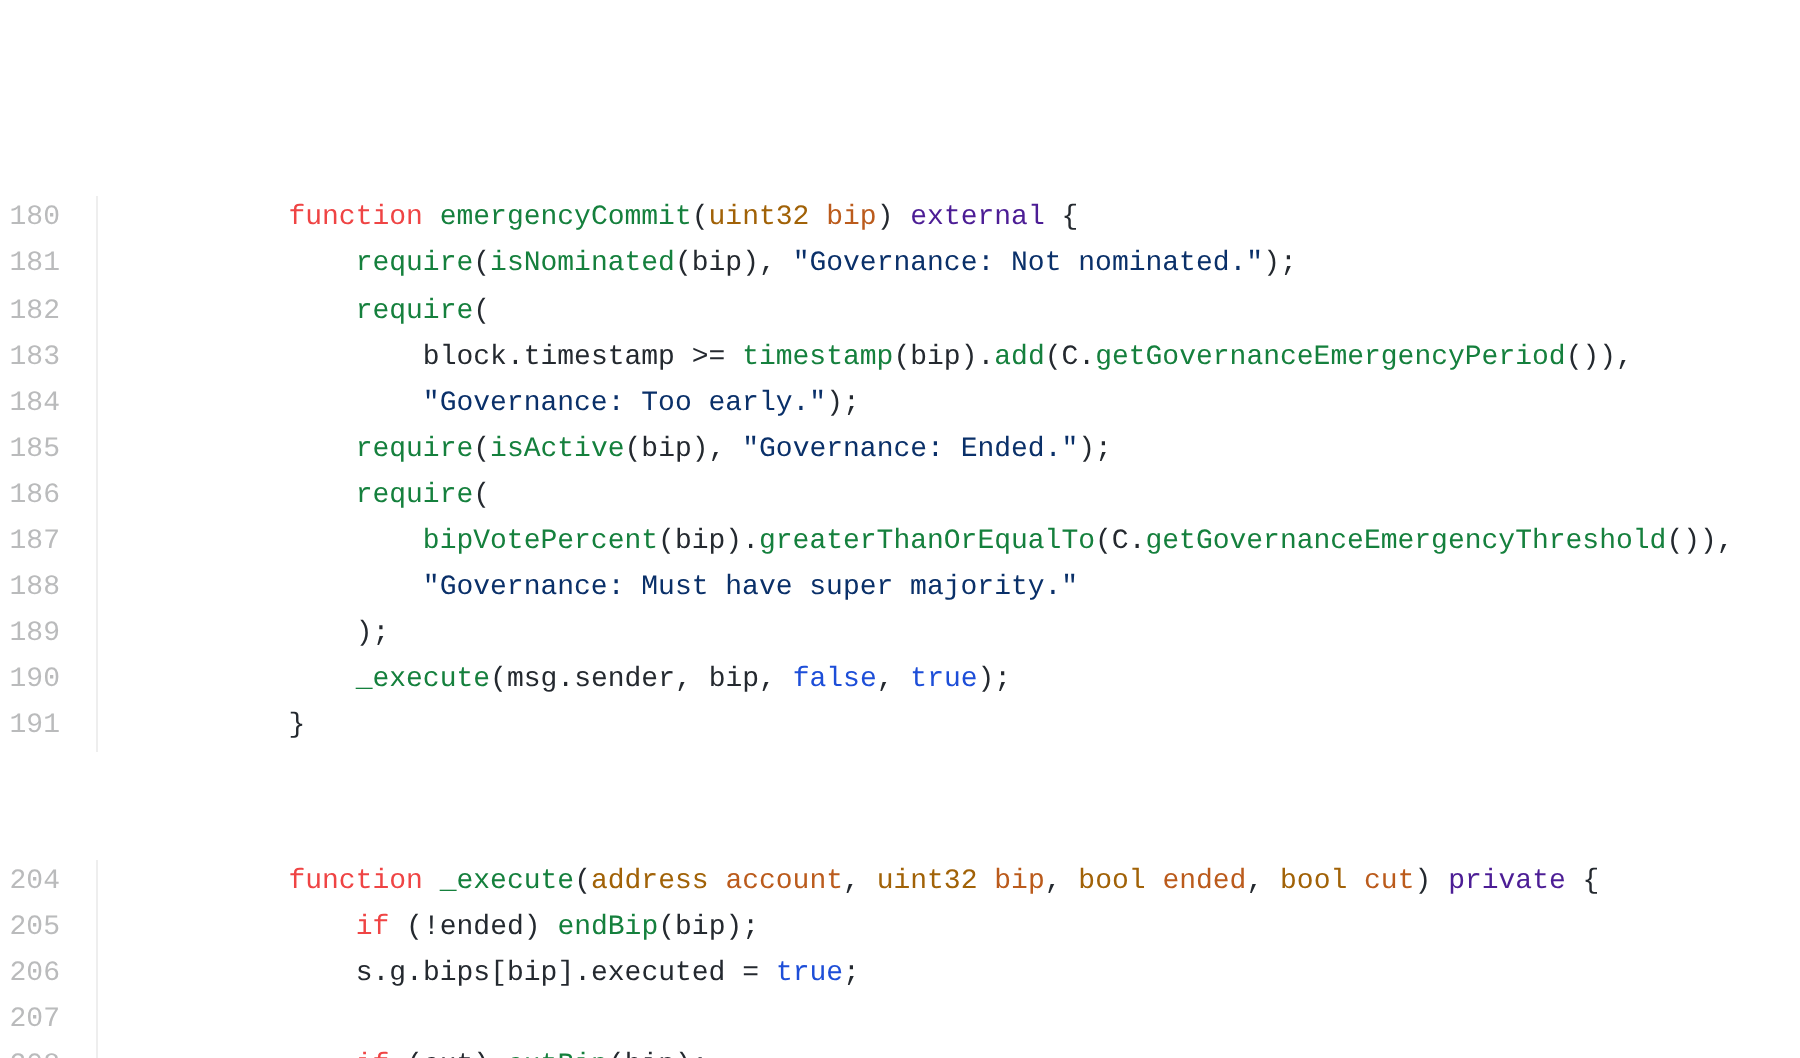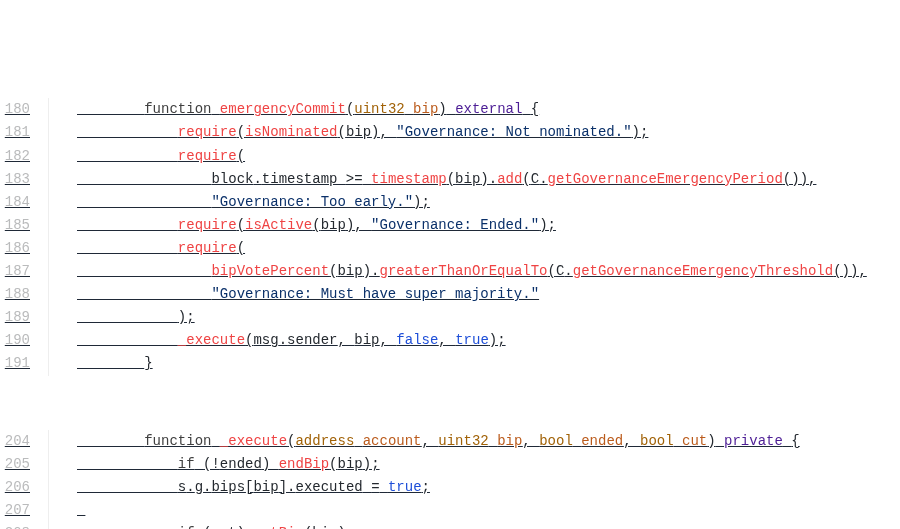--- a/index.html
+++ b/index.html
@@ -6,40 +6,40 @@
     body {
       font-family: "SF Mono", Monaco, Menlo, Consolas, "Courier New", monospace;
       font-size: 14px;
       line-height: 1.65;
       background: #ffffff;
       color: #1f2937;
       white-space: pre;
       padding: 6px 0;
     }
     .code-container { display: block; }
-    .line { display: flex; align-items: center; text-decoration: underline; }
+    .line { display: flex; align-items: center; }
     .lineno {
       width: 48px;
       text-align: right;
       color: #babbbc;
       padding-right: 18px;
       user-select: none;
       flex-shrink: 0;
     }
     .gutter-border {
       width: 1px;
       background: #eeeeee;
       align-self: stretch;
       margin-right: 28px;
       flex-shrink: 0;
     }
     .code { flex: 1; }
-    .kw    { color: #404040; }
+    .kw    { color: #ef4444; }
     .type  { color: #a16207; }
-    .fn    { color: #ef4444; }
+    .fn    { color: #15803d; }
     .param { color: #bb5b1c; }
     .mod   { color: #4c1d95; }
     .str   { color: #0a3069; }
     .bool  { color: #1d4ed8; }
     .punct { color: #24292f; }
     .plain { color: #24292f; }
     .gap { height: 8px; }
   </style>
 </head>
 <body>

